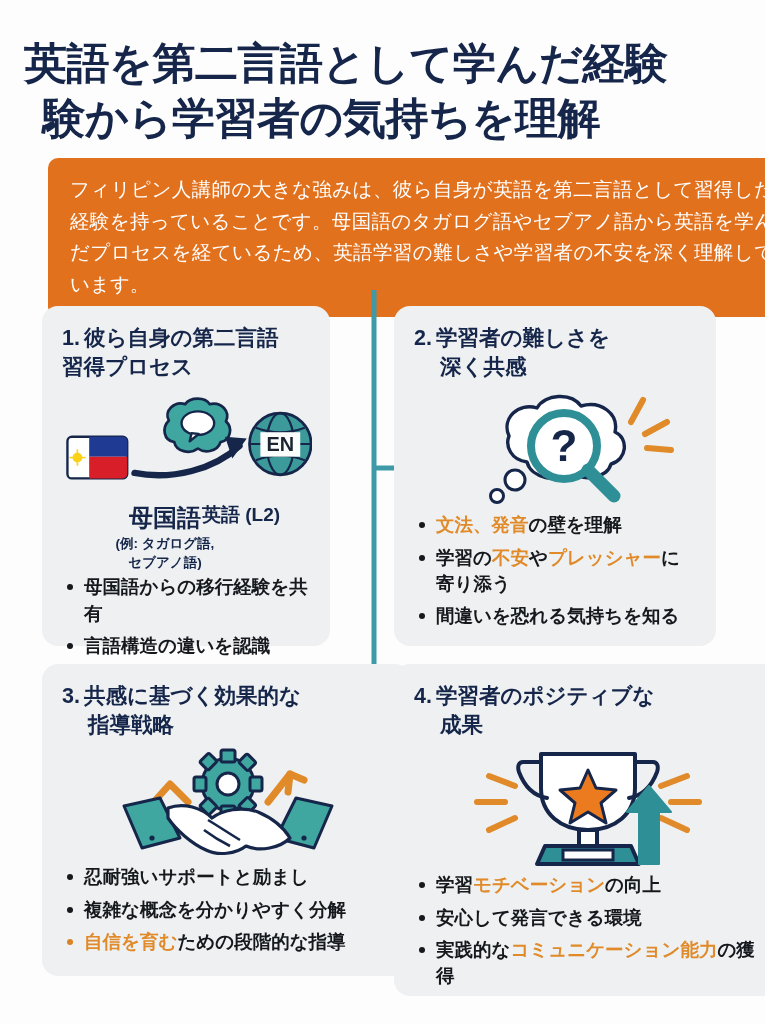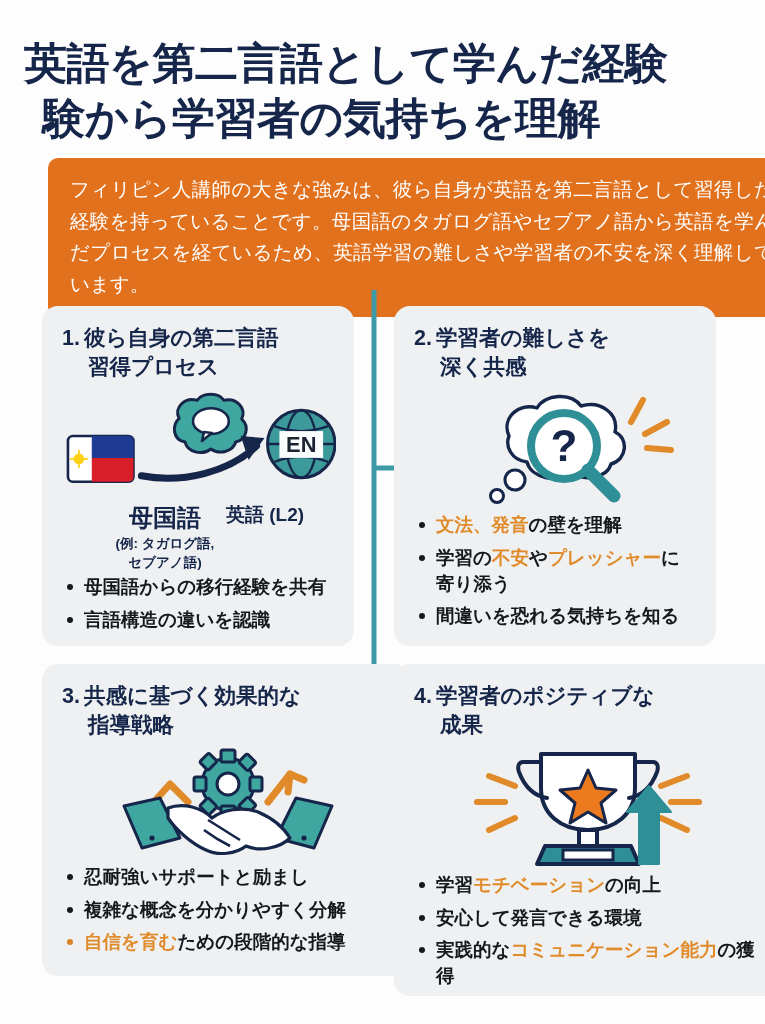--- a/index.html
+++ b/index.html
@@ -59,21 +59,21 @@
   
   .connector { position: absolute; left: 0; top: 0; width: 765px; height: 1024px; pointer-events: none; }
 
   
   .card {
     position: absolute;
     background: #eef0f1;
     border-radius: 16px;
     padding: 18px 18px 16px 20px;
   }
-  #card-1 { left: 42px;  top: 306px; width: 312px; height: 340px; }
+  #card-1 { left: 42px;  top: 306px; width: 288px; height: 340px; }
   #card-2 { left: 394px; top: 306px; width: 322px; height: 340px; }
   #card-3 { left: 42px;  top: 664px; width: 369px; height: 312px; }
   #card-4 { left: 394px; top: 664px; width: 386px; height: 332px; }
 
   .card-title {
     color: #15264a;
     font-size: 21.5px;
     font-weight: 800;
     line-height: 1.36;
     margin-bottom: 6px;
@@ -156,21 +156,21 @@
     <line x1="374" y1="290" x2="374" y2="825" stroke="#3f9aa8" stroke-width="5"></line>
     <line x1="374" y1="468" x2="404" y2="468" stroke="#3f9aa8" stroke-width="5"></line>
     <circle cx="410" cy="468" r="9" fill="#3f9aa8"></circle>
     <line x1="374" y1="823" x2="352" y2="823" stroke="#3f9aa8" stroke-width="5"></line>
     <circle cx="352" cy="823" r="9" fill="#3f9aa8"></circle>
   </svg>
 
   <div class="card" id="card-1">
     <div class="card-title">
       <span class="num">1.</span><span>彼ら自身の第二言語</span><br>
-      <span style="margin-left:26px;">習得プロセス</span>
+      <span style="">習得プロセス</span>
     </div>
 
     <div class="icon-area" style="height:112px;align-items:flex-end;">
       <svg width="276" height="112" viewBox="0 0 276 112" xmlns="http://www.w3.org/2000/svg">
 
         <g>
           <path d="M118 30 C112 20,124 8,136 12 C142 4,158 4,163 12 C176 9,186 20,181 31
                    C189 38,186 52,175 54 C172 64,158 67,150 61 C141 68,126 64,124 54
                    C112 52,110 38,118 30 Z" fill="#3fa6a0" stroke="#15264a" stroke-width="3" stroke-linejoin="round"></path>
           <ellipse cx="150" cy="33" rx="18" ry="13" fill="#ffffff" stroke="#15264a" stroke-width="2.6"></ellipse>

